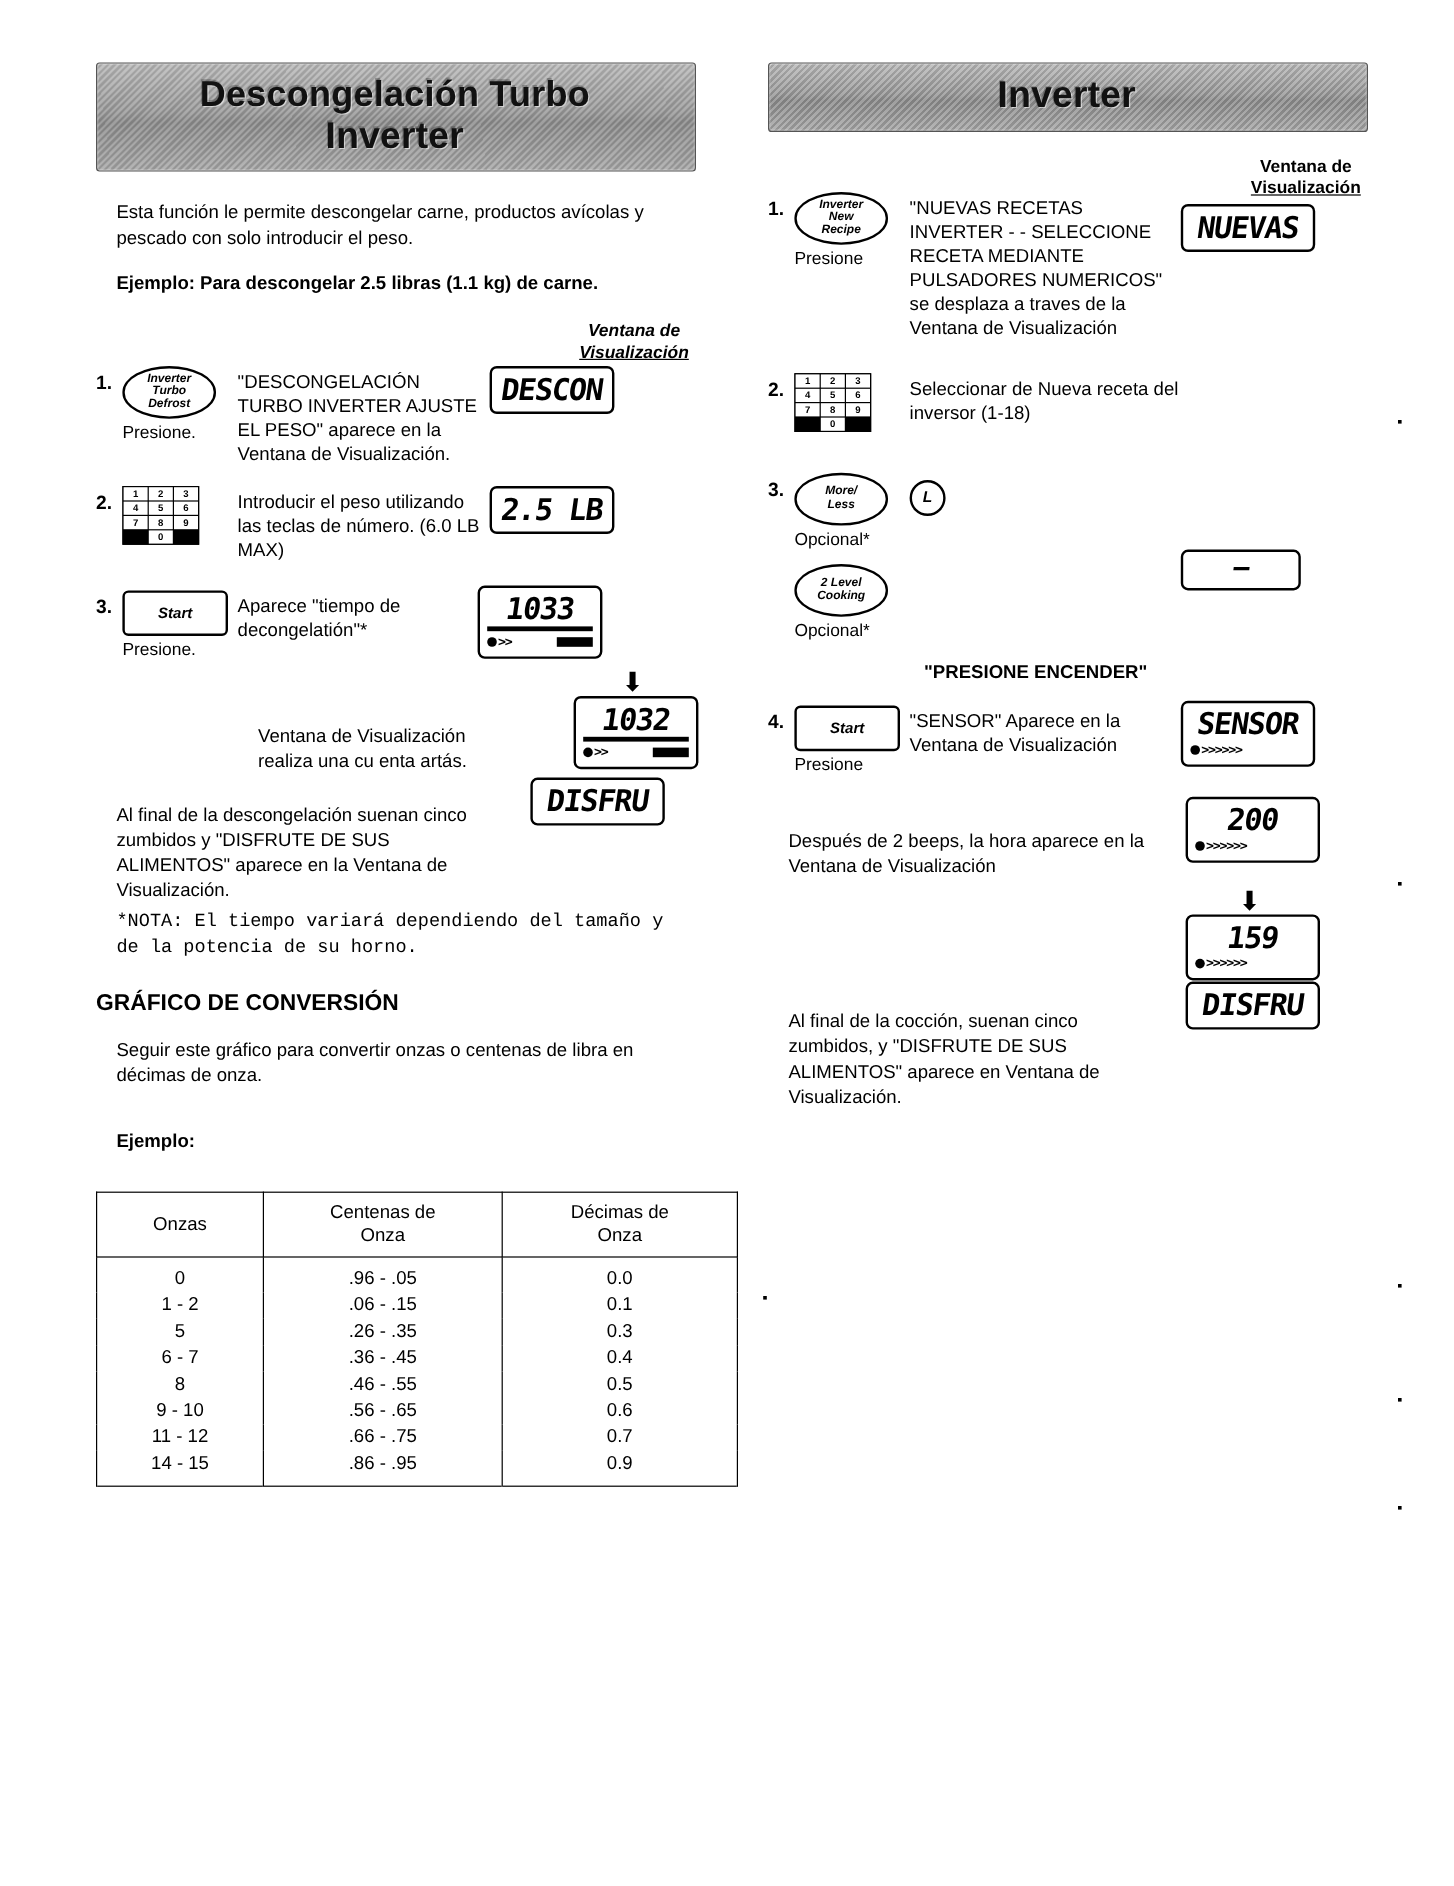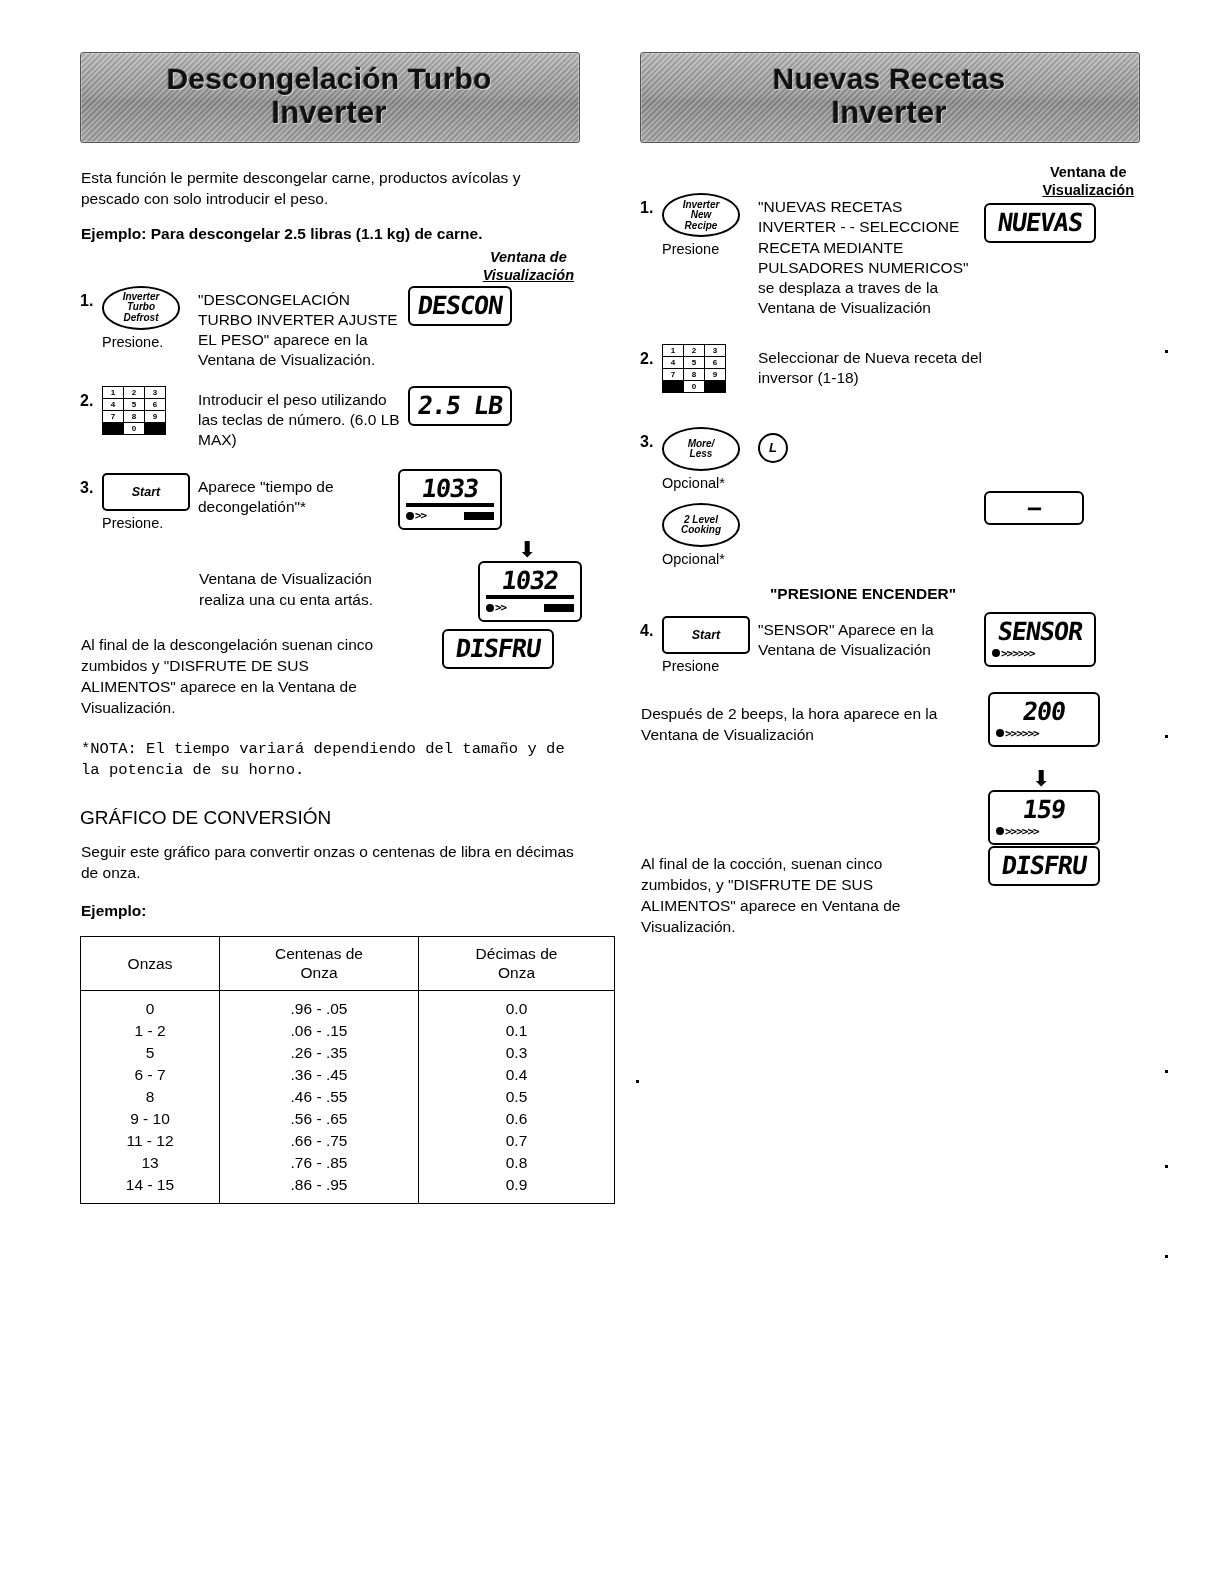--- a/index.html
+++ b/index.html
@@ -46,21 +46,21 @@
     color: #111;
     letter-spacing: 0.2px;
     text-shadow: 1px 1px 0 rgba(255,255,255,0.55), -1px -1px 0 rgba(0,0,0,0.25);
   }
   .banner-line.l2 { font-size: 31px; }
 
   
   .p {
     font-size: 15.5px;
     line-height: 1.36;
-    margin: 1px;
+    margin: 17px;
   }
   .bold { font-weight: bold; }
   .mt14 { margin-top: 14px; }
 
   .disp-head {
     text-align: center;
     font-size: 14.5px;
     font-weight: bold;
     font-style: italic;
     line-height: 1.25;
@@ -210,21 +210,21 @@
     line-height: 1.25;
     padding: 7px 4px;
   }
   table.conv td { border-left: 1px solid #000; border-right: 1px solid #000; border-top: none; border-bottom: none; }
   table.conv tbody tr:first-child td { padding-top: 9px; }
   table.conv tbody tr:last-child td { padding-bottom: 9px; }
   table.conv tbody { border-bottom: 1px solid #000; }
 
   h2.sec {
     font-size: 19px;
-    font-weight: normal;
+    font-weight: bold;
     margin: 26px 0 12px 0;
   }
 
   .circle-l {
     width: 26px; height: 26px;
     border: 2px solid #000;
     border-radius: 50%;
     display: inline-flex;
     align-items: center;
     justify-content: center;
@@ -407,37 +407,31 @@
             <td>9 - 10</td>
             <td>.56 - .65</td>
             <td>0.6</td>
           </tr>
         <tr>
             <td>11 - 12</td>
             <td>.66 - .75</td>
             <td>0.7</td>
           </tr>
         <tr>
-            <td>13</td>
-            <td>.76 - .85</td>
-            <td>0.8</td>
-          </tr>
-        <tr>
             <td>14 - 15</td>
             <td>.86 - .95</td>
             <td>0.9</td>
           </tr>
       </tbody>
     </table>
   </div>
 
   <div class="col col-right">
 
     <div class="banner">
-      <div class="banner-line">Nuevas Recetas</div>
       <div class="banner-line l2">Inverter</div>
     </div>
 
     <div style="position:relative;height:40px;">
       <div class="disp-head abs" style="right:6px; top:20px;">
         <div style="font-style:normal;">Ventana de</div>
         <div style="font-style:normal;text-decoration:underline;">Visualización</div>
       </div>
     </div>
 

